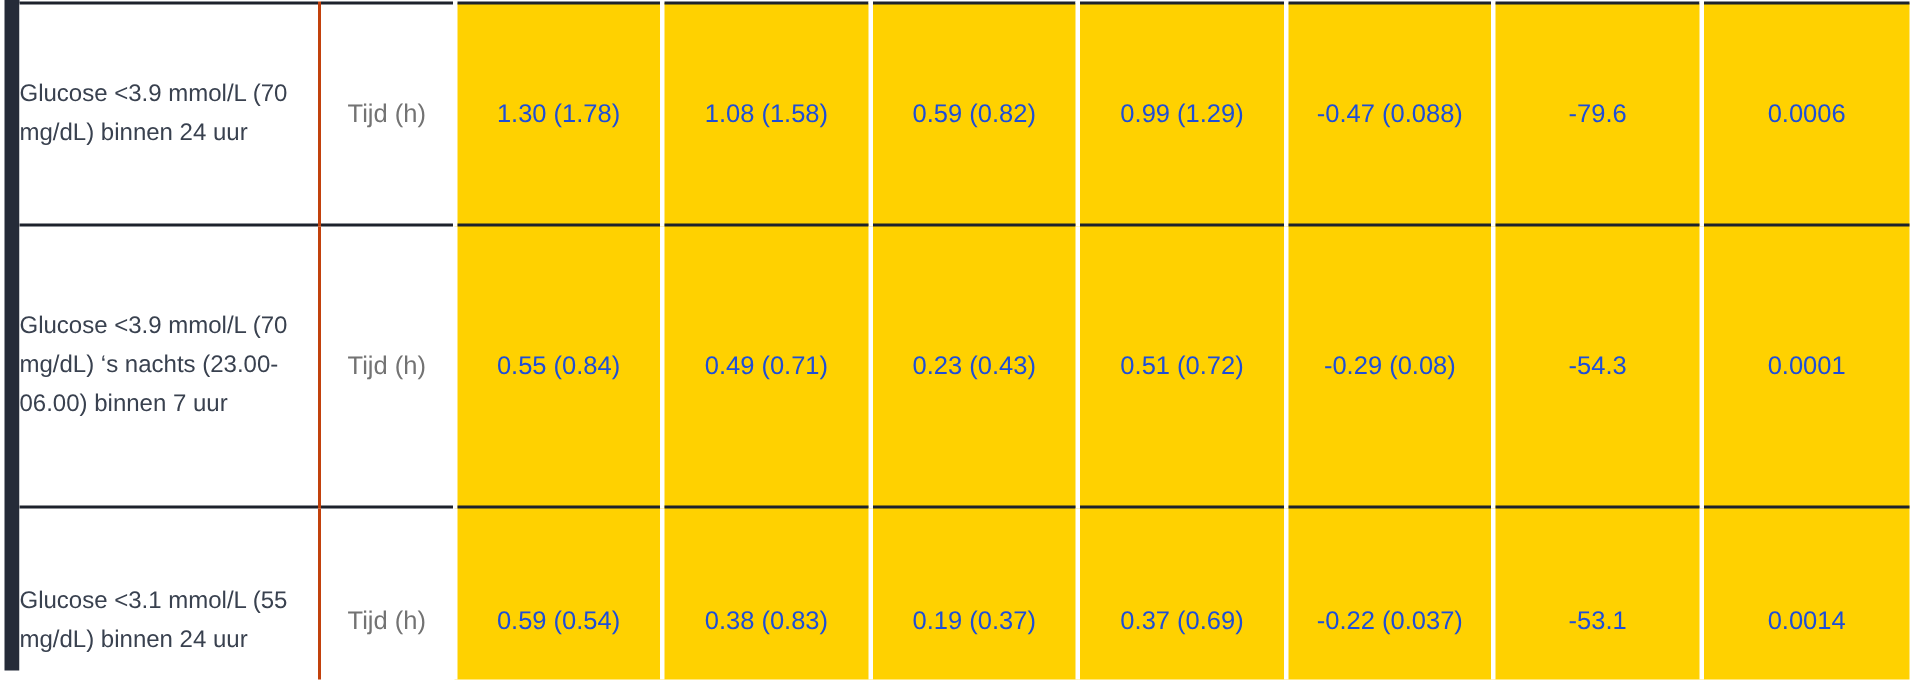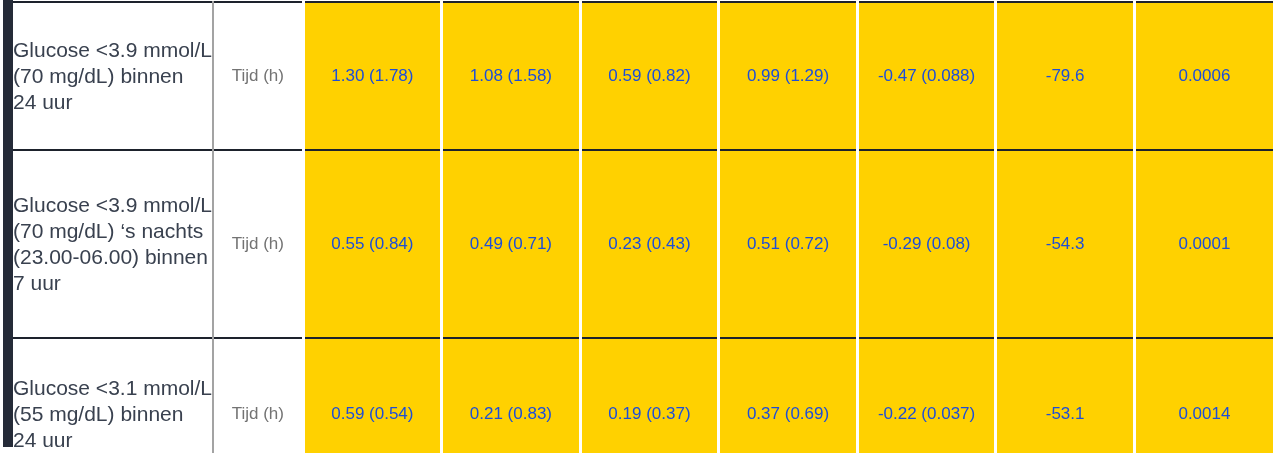--- a/index.html
+++ b/index.html
@@ -51,23 +51,23 @@
   #results-table td {
     padding: 0;
     vertical-align: middle;
     box-sizing: border-box;
   }
 
   
   td.col-outcome {
     width: 200px;
     background: #ffffff;
-    border-right: 2px solid #a3a3a3;
+    border-right: 2px solid #c2410c;
     padding: 0 8px 0 10px;
-    font-size: 21px;
+    font-size: 16px;
     line-height: 26px;
     color: #39414f;
     text-align: left;
   }
 
   
   td.col-unit {
     width: 90px;
     background: #ffffff;
     padding: 0 10px;
@@ -178,21 +178,21 @@
         <td class="col-outcome">
           <span class="cell-text">Glucose &lt;3.1 mmol/L (55 mg/dL) binnen 24 uur</span>
         </td>
         <td class="col-unit">
           <span class="cell-text">Tijd (h)</span>
         </td>
         <td class="col-data first-data">
           <span class="cell-text">0.59 (0.54)</span>
         </td>
         <td class="col-data">
-          <span class="cell-text">0.21 (0.83)</span>
+          <span class="cell-text">0.38 (0.83)</span>
         </td>
         <td class="col-data">
           <span class="cell-text">0.19 (0.37)</span>
         </td>
         <td class="col-data">
           <span class="cell-text">0.37 (0.69)</span>
         </td>
         <td class="col-data">
           <span class="cell-text">-0.22 (0.037)</span>
         </td>

